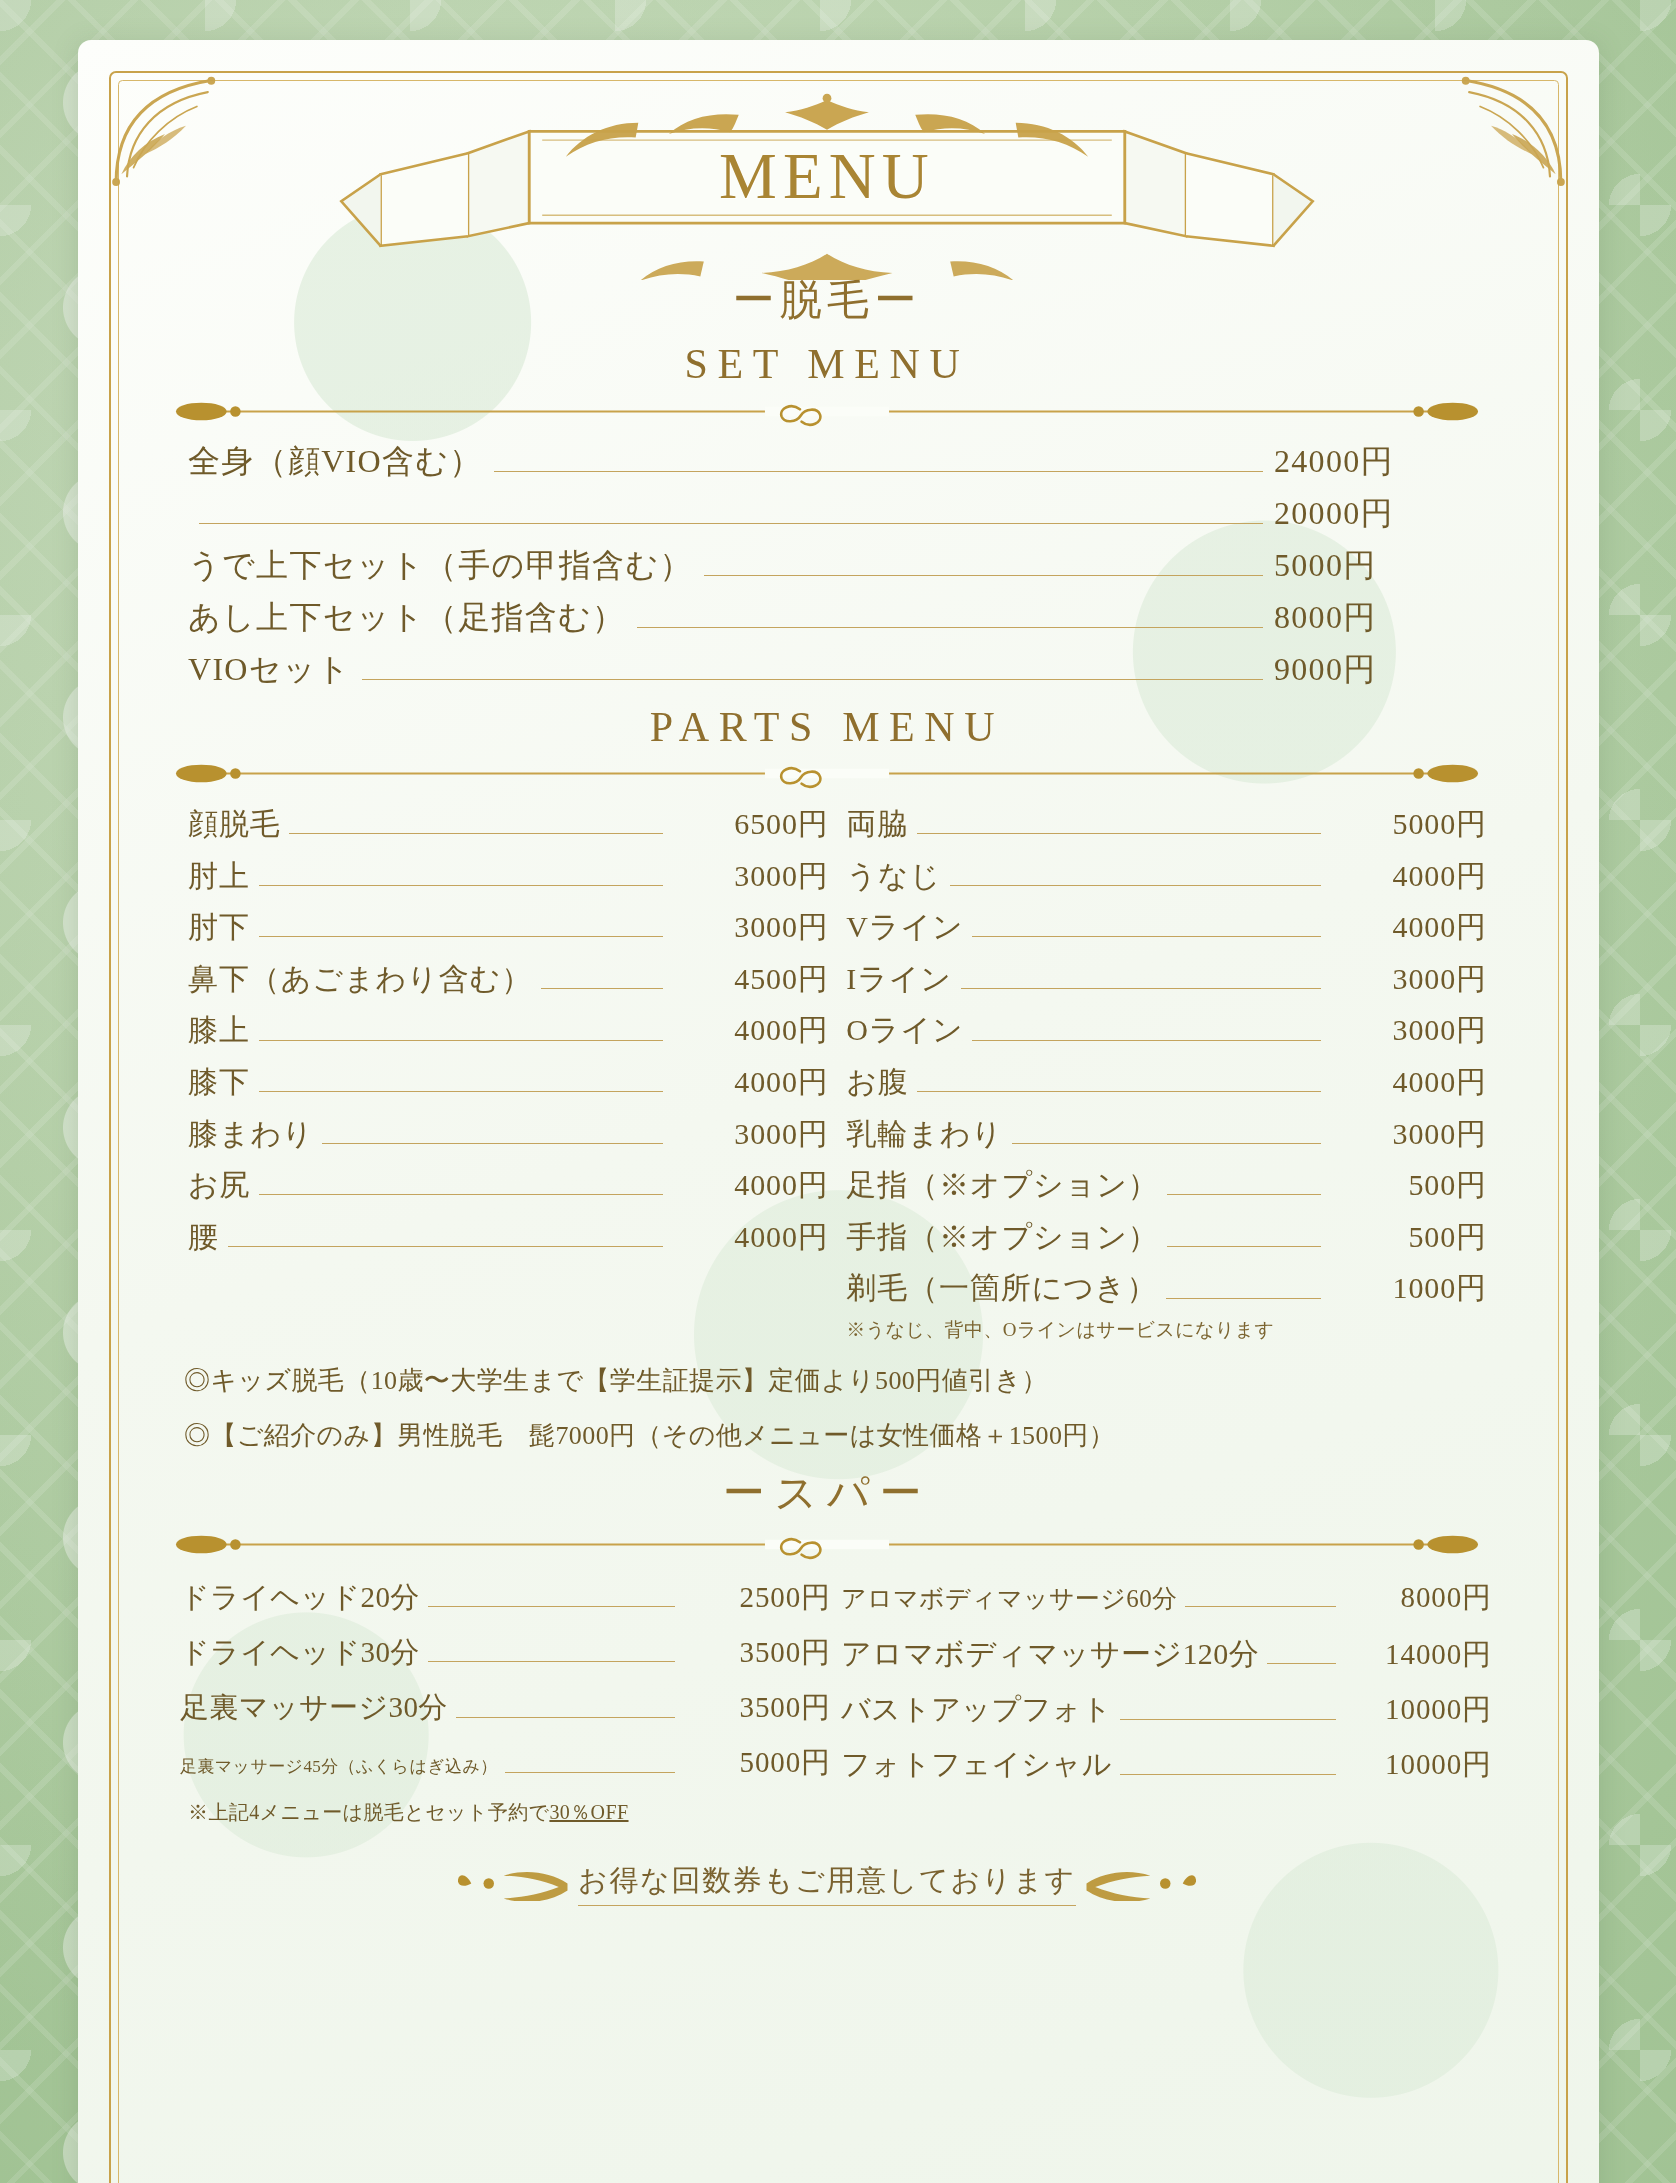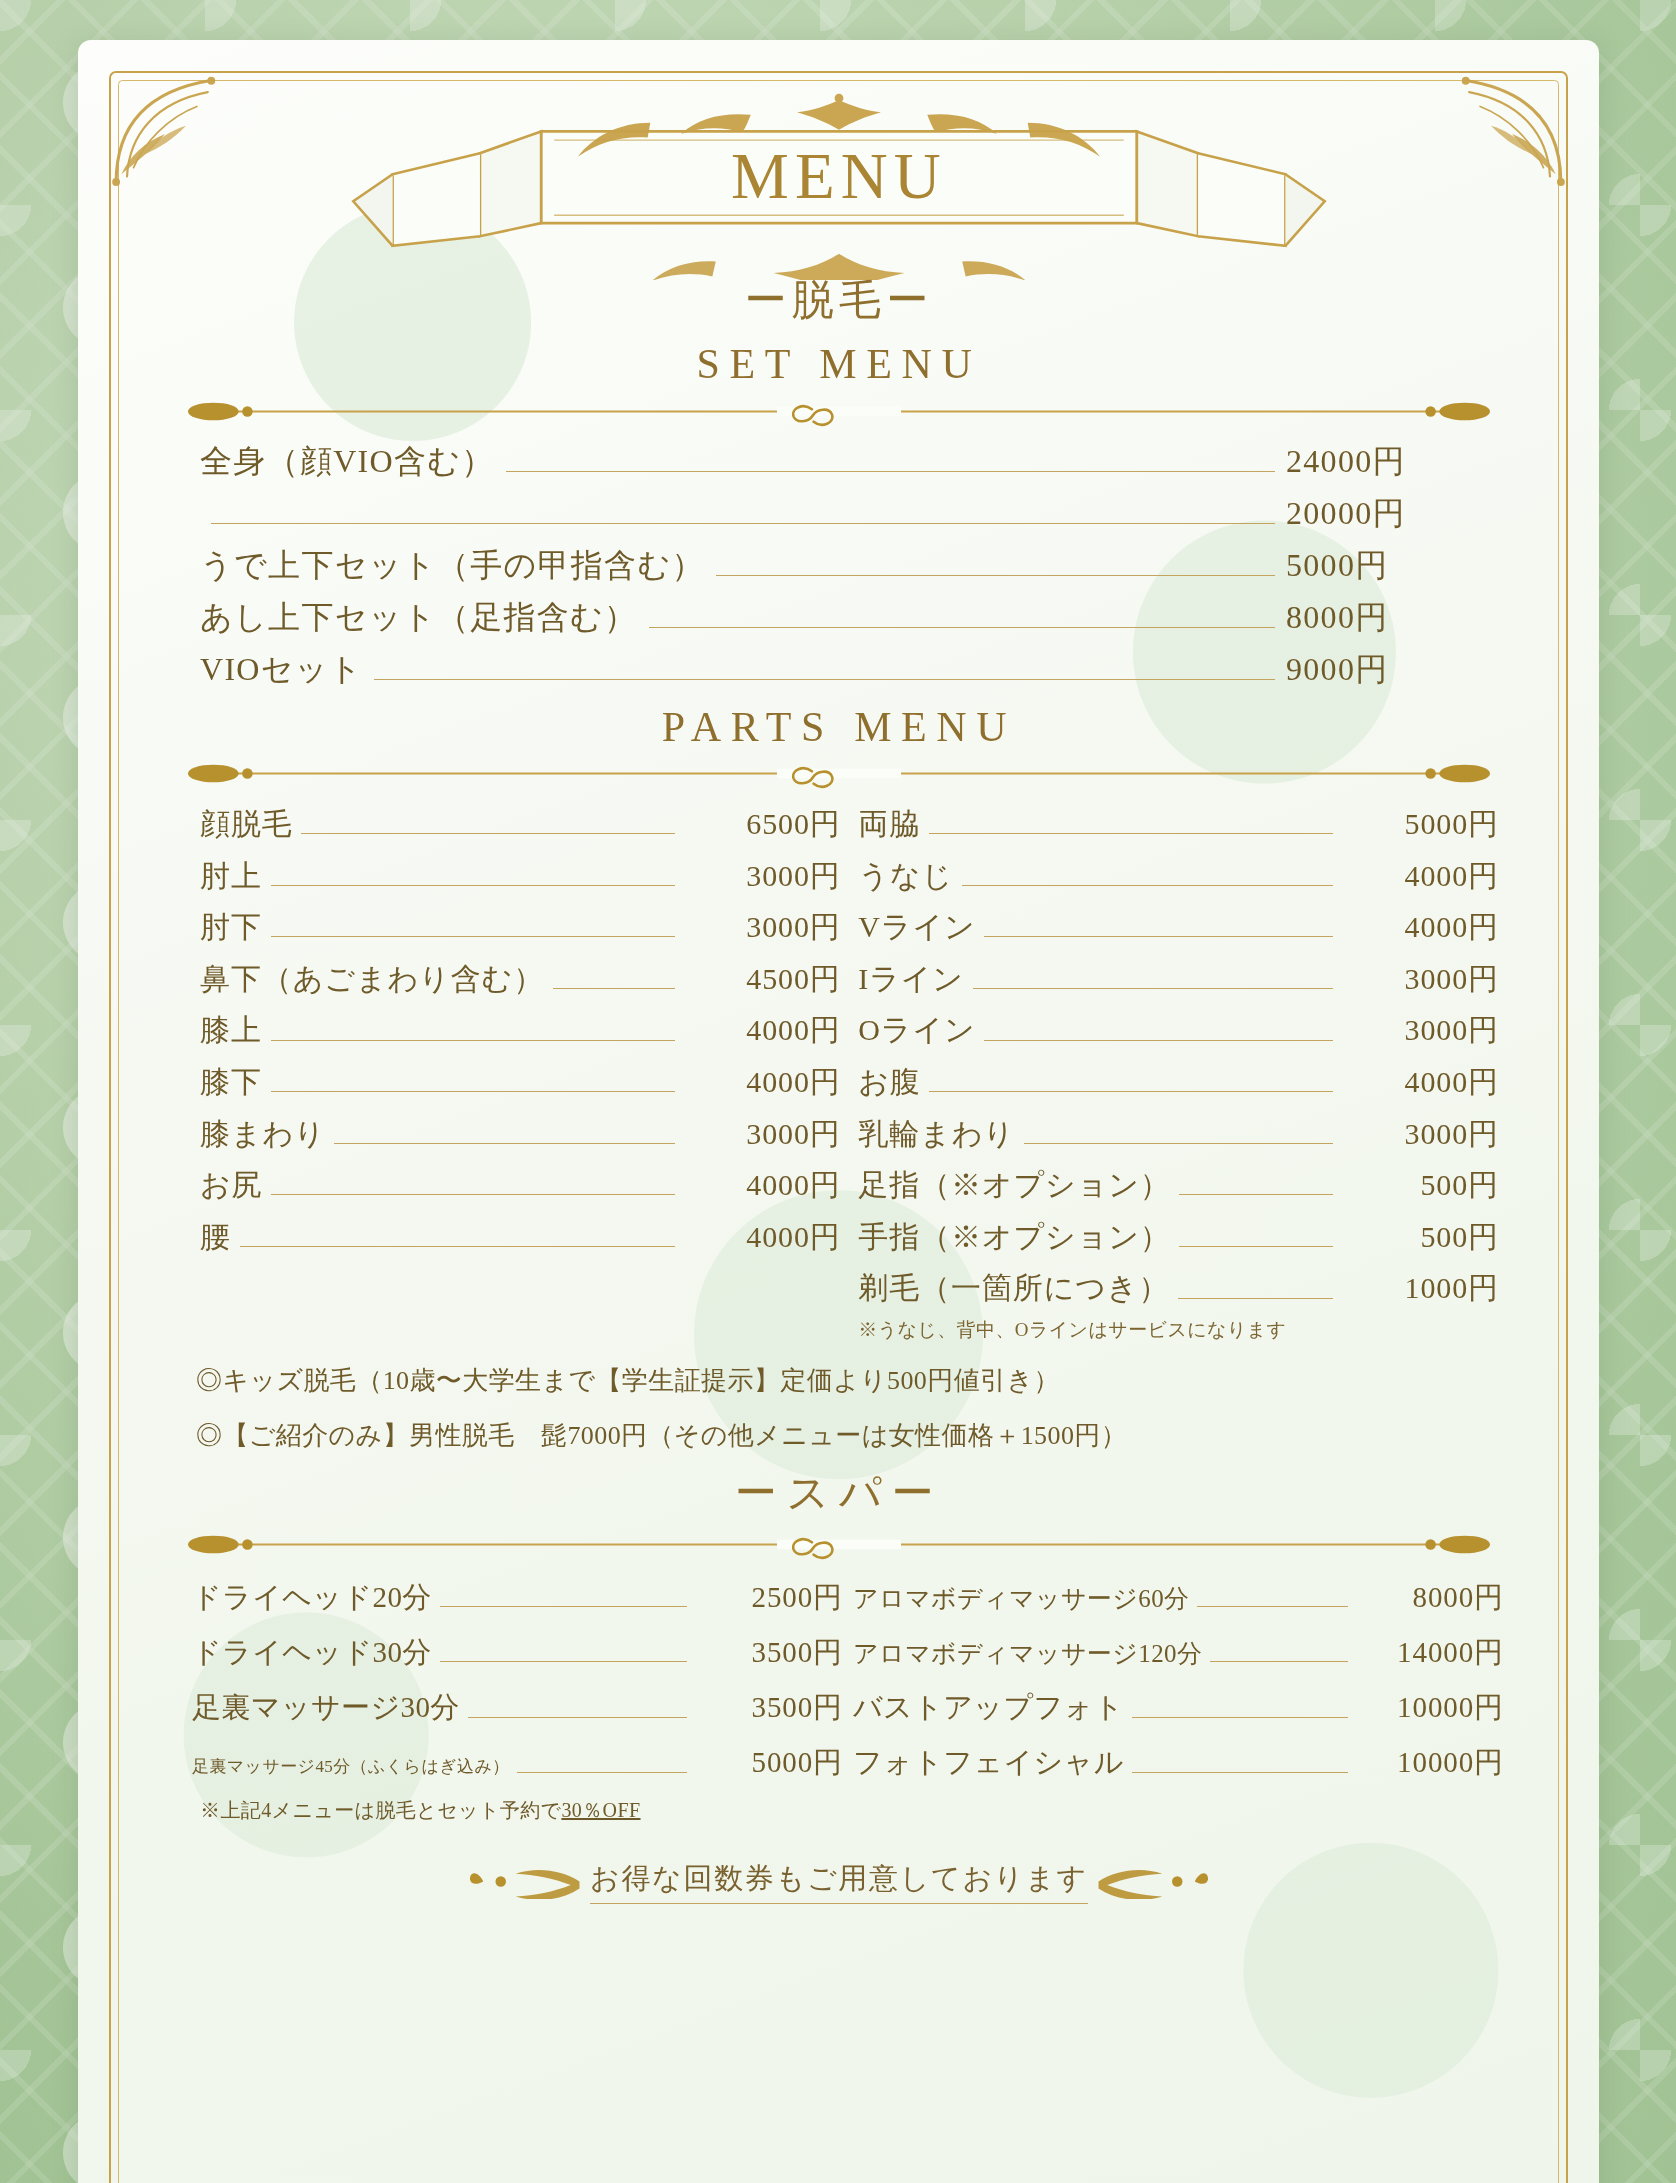--- a/index.html
+++ b/index.html
@@ -100,21 +100,21 @@
     height: 131px;
     pointer-events: none;
     opacity: 0.95;
   }
   .corner.tl { left: 25px;  top: 25px; }
   .corner.tr { right: 25px; top: 25px;  transform: scaleX(-1); }
 
   
   #content {
     position: absolute;
-    left: 70px;
+    left: 58px;
     top: 48px;
     width: 1382px;
     color: #8a6a2a;
   }
 
   
   .ribbon-wrap {
     position: relative;
     height: 188px;
     margin-top: 4.4px;
@@ -564,21 +564,21 @@
             <span class="price">5000円</span>
           </div>
         </div>
         <div class="spa-col">
           <div class="s-row">
             <span class="label" style="font-size:25px;">アロマボディマッサージ60分</span>
             <span class="dashline"></span>
             <span class="price">8000円</span>
           </div>
           <div class="s-row">
-            <span class="label" style="font-size:25px;">アロマボディマッサージ120分</span>
+            <span class="label" style="font-size:30px;">アロマボディマッサージ120分</span>
             <span class="dashline"></span>
             <span class="price">14000円</span>
           </div>
           <div class="s-row">
             <span class="label">バストアップフォト</span>
             <span class="dashline"></span>
             <span class="price">10000円</span>
           </div>
           <div class="s-row">
             <span class="label">フォトフェイシャル</span>

